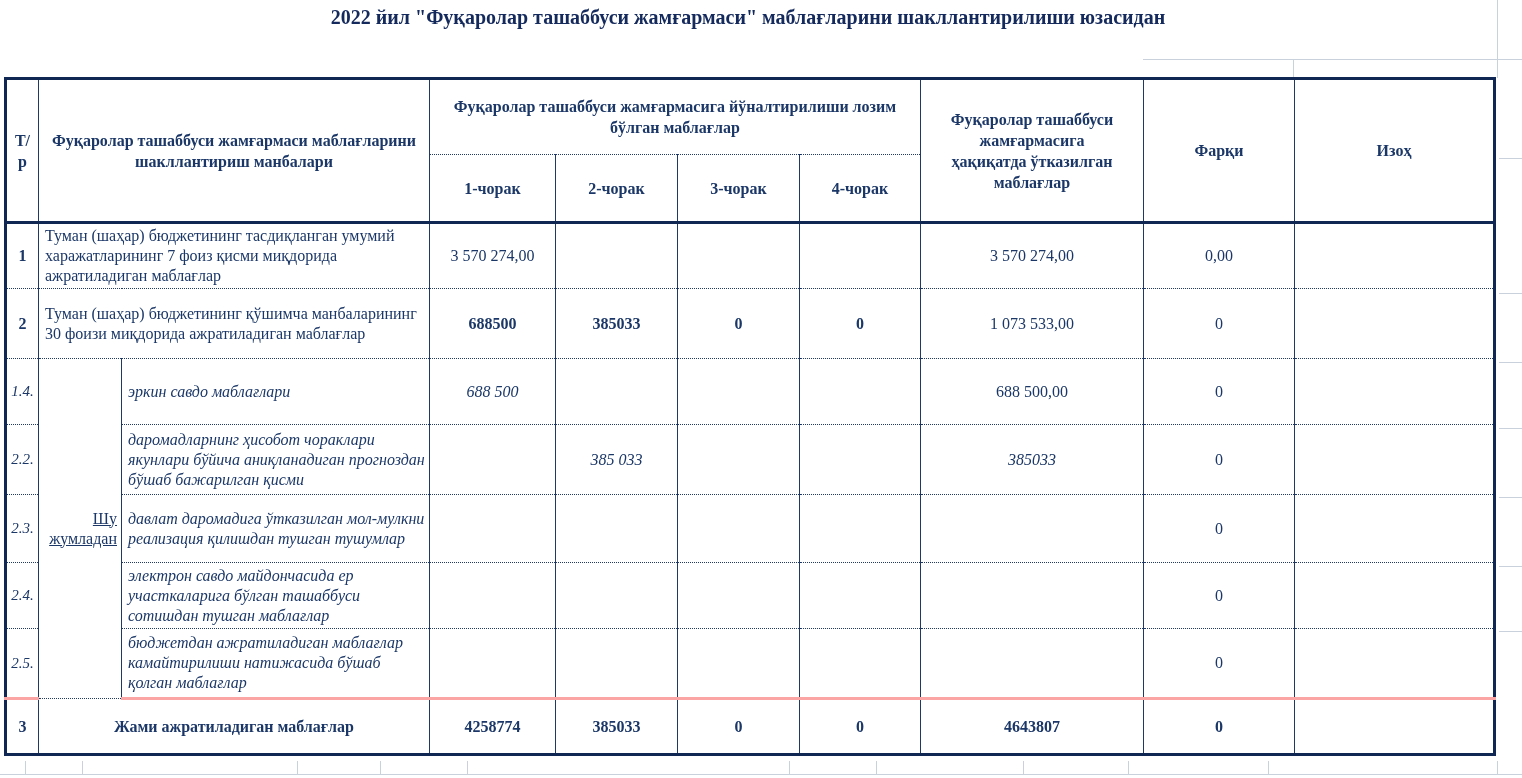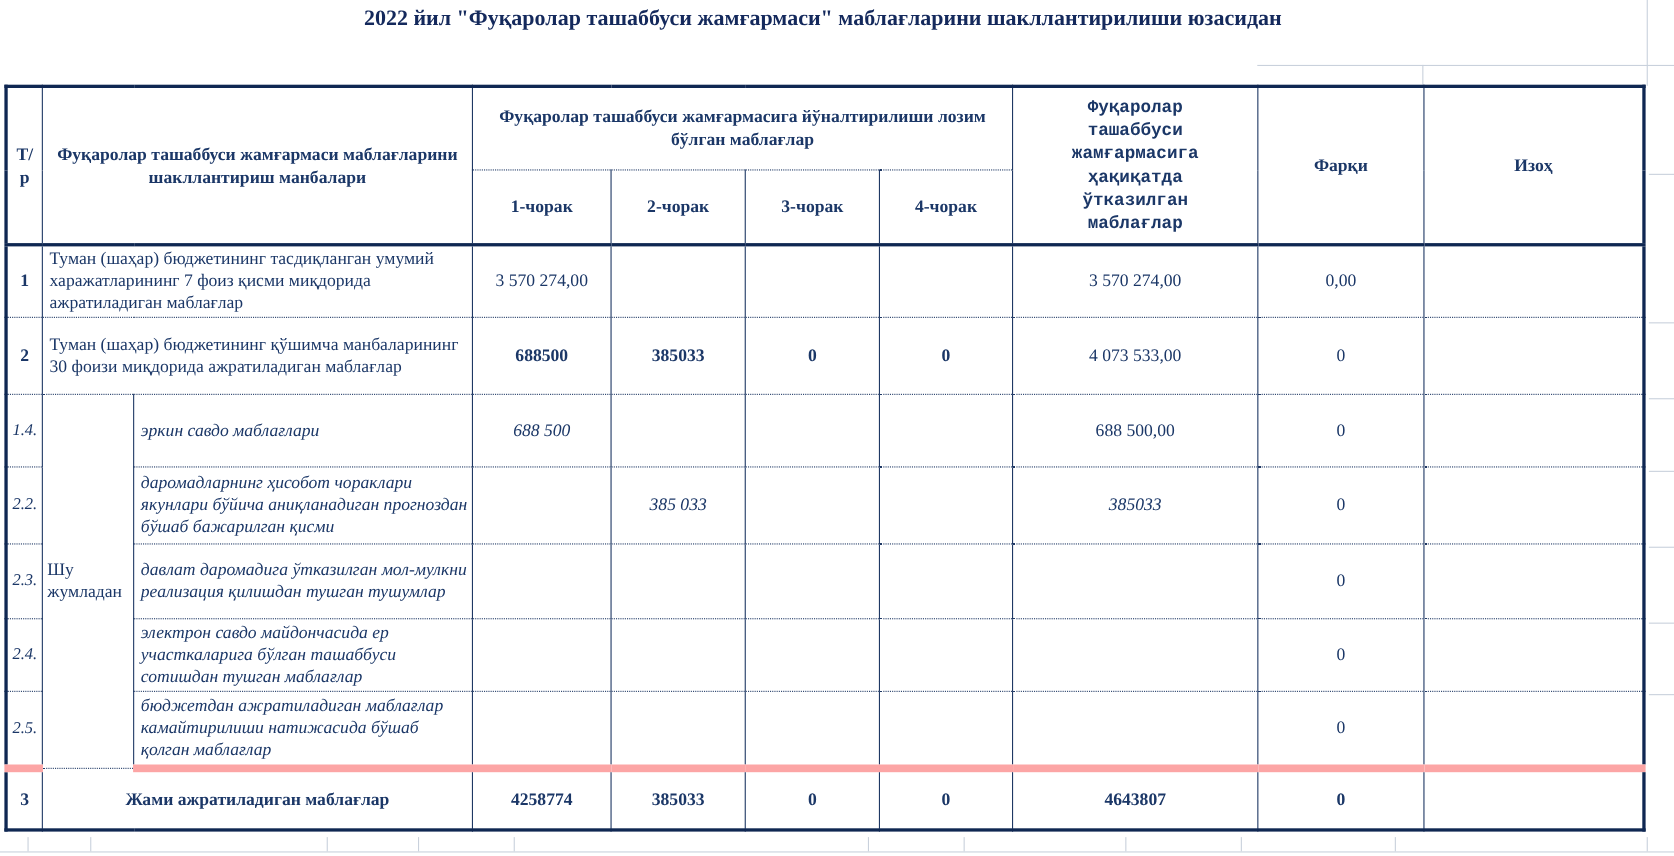--- a/index.html
+++ b/index.html
@@ -22,23 +22,23 @@
   th{font-weight:bold;text-align:center;line-height:21px;}
   .c{text-align:center;}
   .l{text-align:left;padding-left:6px;line-height:20px;}
   .b{font-weight:bold;}
   .i{font-style:italic;}
   .small{font-size:15px;}
   .hdr-bot td,.hdr-bot th{border-bottom:3px solid #0f2752;}
   th.span2{border-bottom:3px solid #0f2752;}
   th.planned{border-bottom:1px dotted #1f3864;}
   tr.dot td{border-bottom:1px dotted #1f3864;}
-  td.group-cell{border-bottom:3px solid #0f2752;text-align:left;line-height:20px;}
-  tr.pretotal td{border-bottom:7px solid #fca5a5;}
-  .actual-hdr{padding:0 20px;font-family:Liberation Mono, monospace;}
+  td.group-cell{border-bottom:3px solid #0f2752;text-align:right;line-height:20px;text-decoration:underline;}
+  tr.pretotal td{border-bottom:3px solid #fca5a5;}
+  .actual-hdr{padding:0 20px;}
 </style>
 </head>
 <body>
 
 <div class="sheet">
 
   <div class="grid" style="left:1143px;top:59px;width:379px;height:1px;"></div>
   <div class="grid" style="left:1293px;top:59px;width:1px;height:18px;"></div>
   <div class="grid" style="left:1497px;top:0;width:1px;height:78px;"></div>
 
@@ -109,21 +109,21 @@
       <td></td>
     </tr>
 
     <tr class="dot" style="height:70px">
       <td class="c b">2</td>
       <td colspan="2" class="l">Туман (шаҳар) бюджетининг қўшимча манбаларининг 30 фоизи миқдорида ажратиладиган маблағлар</td>
       <td class="c b">688500</td>
       <td class="c b">385033</td>
       <td class="c b">0</td>
       <td class="c b">0</td>
-      <td class="c">4 073 533,00</td>
+      <td class="c">1 073 533,00</td>
       <td class="c">0</td>
       <td></td>
     </tr>
 
     <tr class="dot" style="height:66px">
       <td class="c i small">1.4.</td>
       <td rowspan="5" class="group-cell">Шу жумладан</td>
       <td class="l i">эркин савдо маблағлари</td>
       <td class="c i">688 500</td>
       <td></td>

